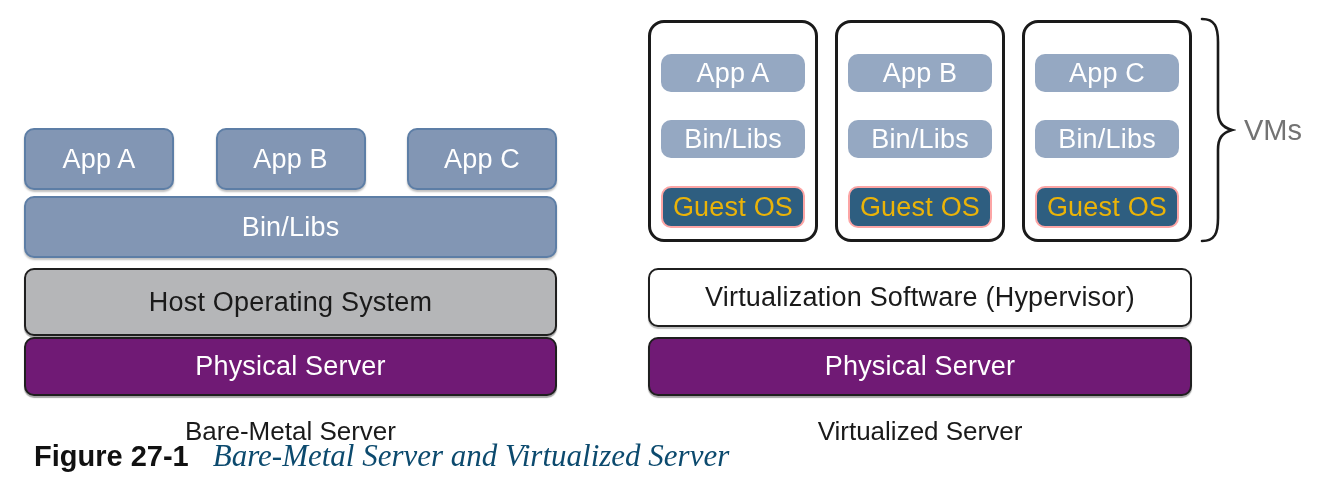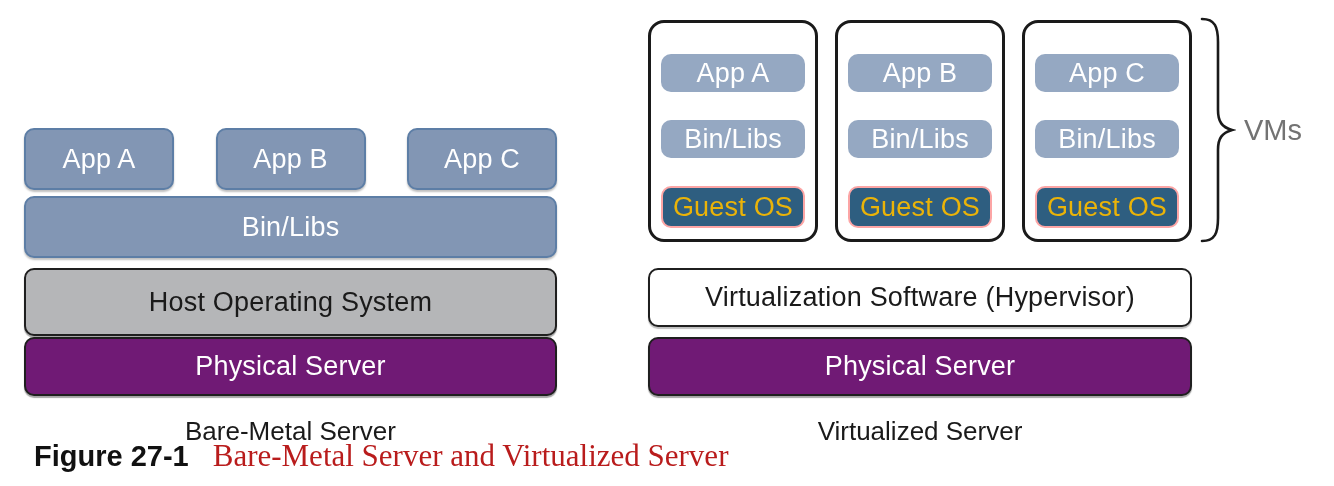--- a/index.html
+++ b/index.html
@@ -113,22 +113,23 @@
     margin-left: 14px;
   }
   .figure-number {
     font-family: "Liberation Sans", sans-serif;
     font-weight: 700;
     font-size: 29px;
     color: #111111;
   }
   .figure-title {
     font-family: "Liberation Serif", serif;
+    font-style: italic;
     font-size: 31px;
-    color: #b91c1c;
+    color: #0c4a6e;
   }
 </style>
 </head>
 <body>
 
 <div class="canvas">
 
   <div class="col col-left">
     <div class="apps-row">
       <div class="box slate">App A</div>

